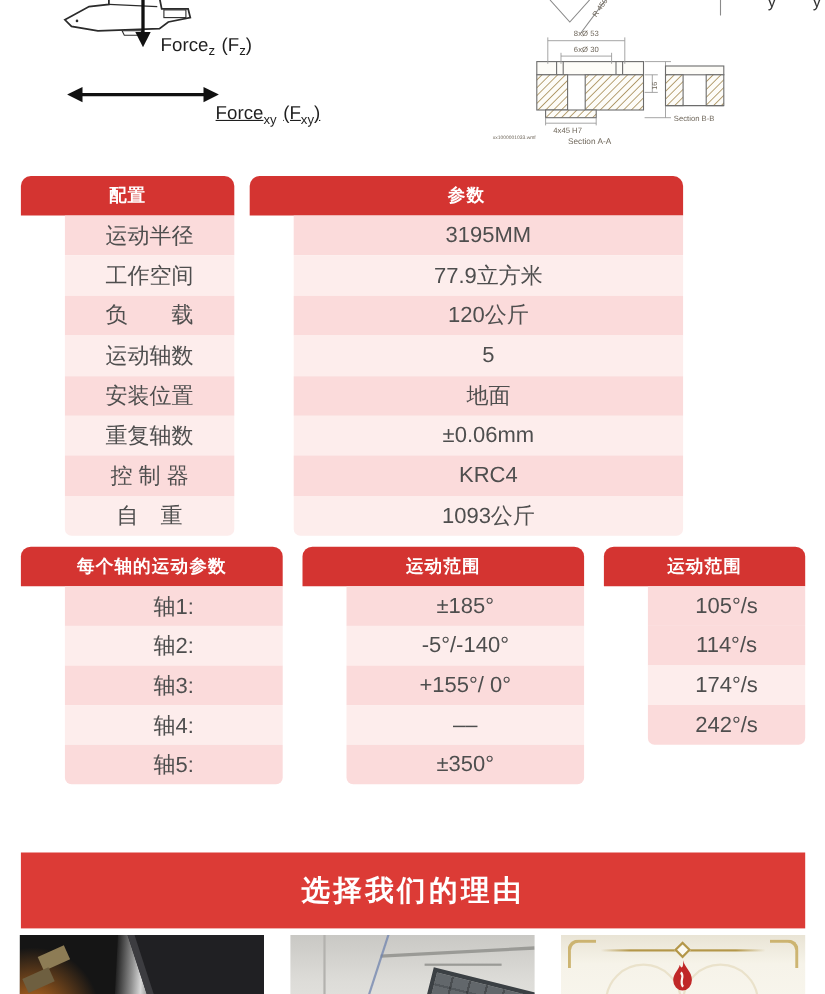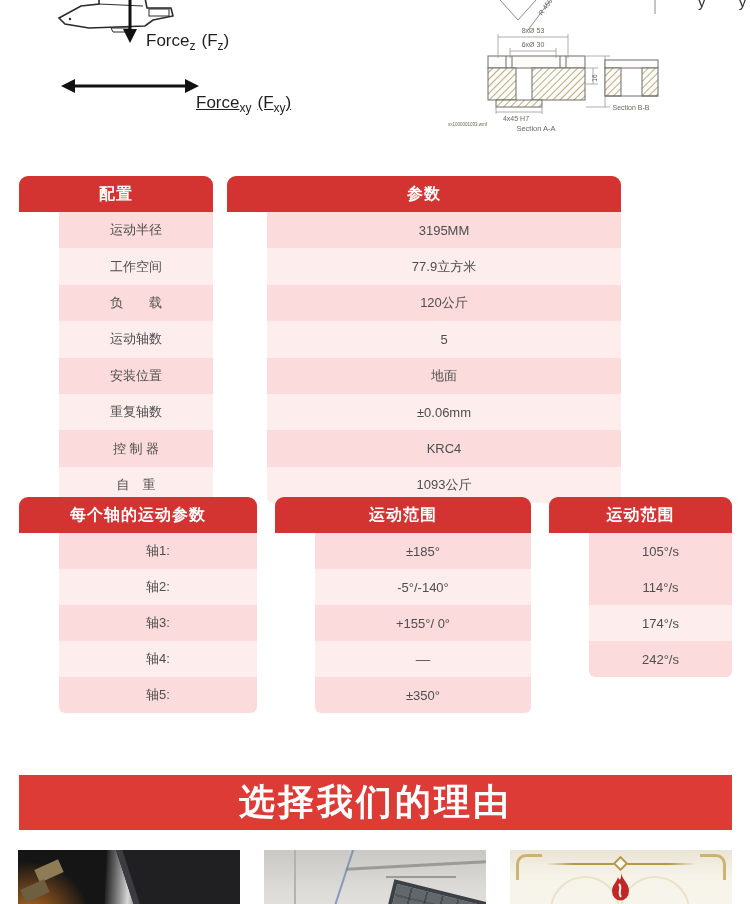--- a/index.html
+++ b/index.html
@@ -14,39 +14,39 @@
   .force-label { position:absolute; font-size:17px; color:#1f1f1f; white-space:nowrap; }
   .force-label sub { font-size:12px; }
   .force-label .paren { margin-left:6px; }
   .clip-frag { position:absolute; left:698px; top:-7px; font-size:15px; color:#333; white-space:pre; }
   .eng-svg text { font-family:"Liberation Sans",sans-serif; fill:#6e665a; }
 
   
   .th { height:36px; background:var(--header_red,#D43431); color:#fff; font-weight:bold;
         font-size:16px; display:flex; align-items:center; justify-content:center;
         border-radius:9px 9px 0 0; letter-spacing:1px; }
-  .td { display:flex; align-items:center; justify-content:center; font-size:13px;
+  .td { display:flex; align-items:center; justify-content:center; font-size:20px;
         color:var(--cell_text,#4E4E4E);margin-left:40px; }
   .dark { background:var(--row_dark,#FBDBDB); }
   .light { background:var(--row_light,#FDEDEC); }
 
-  .spec-table { position:absolute; left:19px; top:176px; width:602px; display:flex; gap:14px; }
+  .spec-table { position:absolute; left:19px; top:160px; width:602px; display:flex; gap:14px; }
   .spec-col-labels { width:194px; }
   .spec-col-values { flex:1; }
   .spec-table .td { height:36.4px; }
   .spec-table .td:last-child, .axis-table .td:last-child { border-radius:0 0 6px 6px; }
 
   .axis-table { position:absolute; left:19px; top:497px; width:713px; display:flex; gap:18px; }
   .axis-c1 { width:238px; } .axis-c2 { width:256px; } .axis-c3 { flex:1; }
   .axis-table .td { height:36px; }
 
   
-  .banner { position:absolute; left:19px; top:775px; width:713px; height:55px;
+  .banner { position:absolute; left:19px; top:775px; width:713px; height:69px;
             background:var(--banner_red,#DC3B36); color:#fff; display:flex;
-            align-items:center; justify-content:center; font-size:36px; font-weight:bold;
+            align-items:center; justify-content:center; font-size:26px; font-weight:bold;
             letter-spacing:3px; }
 
   
   .gallery { position:absolute; left:18px; top:850px; width:714px; display:flex; gap:24px; }
   .photo { width:222px; height:120px; position:relative; overflow:hidden; flex:none; }
 
   .photo-machinery { background:#151515; }
   .glow { position:absolute; left:-28px; top:6px; width:100px; height:120px;
           background:radial-gradient(circle at 40% 55%, rgba(226,126,34,.9), rgba(226,126,34,0) 68%); }
   .bolt { position:absolute; width:26px; height:14px; background:#8d7c55; transform:rotate(-24deg); }

